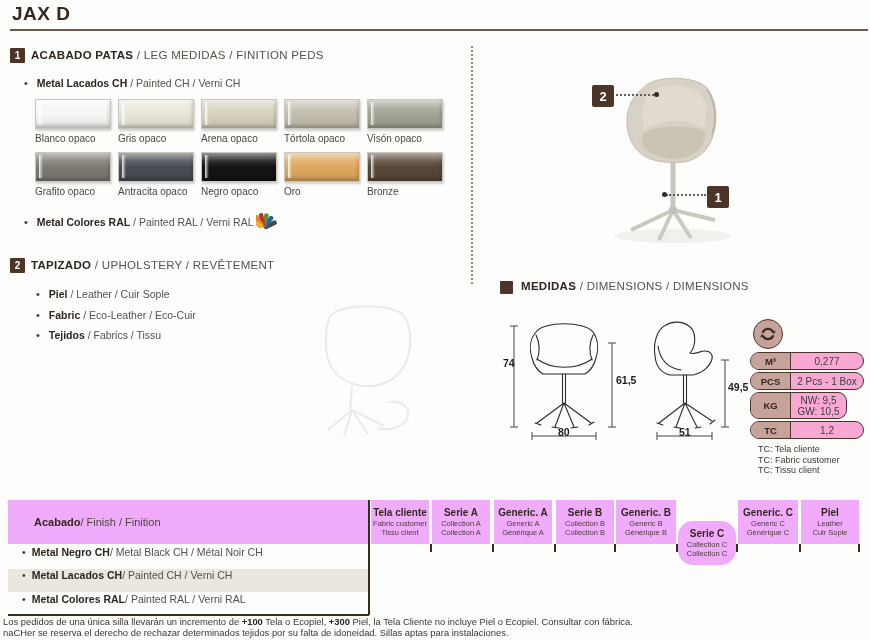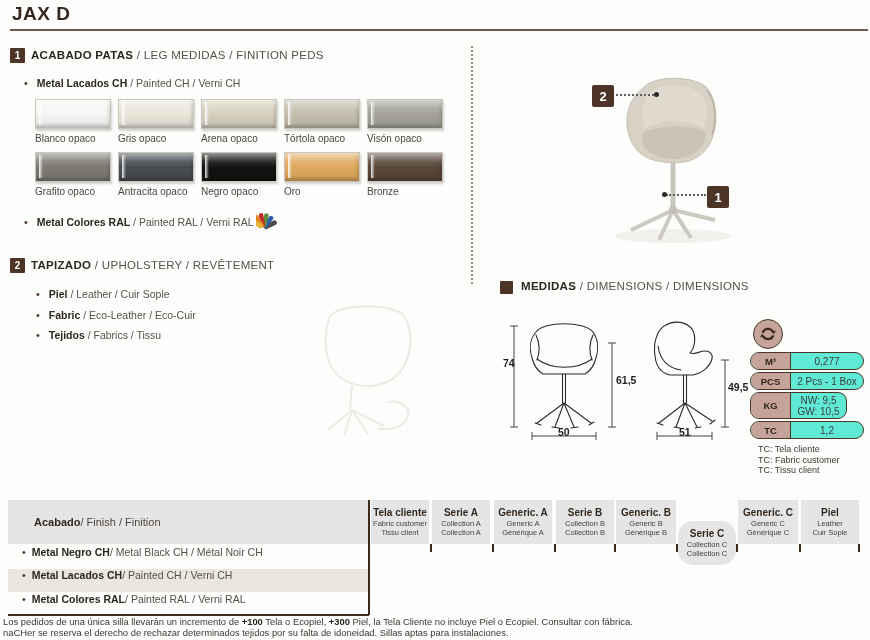--- a/index.html
+++ b/index.html
@@ -38,34 +38,34 @@
   
   .vdivider { left:471px; top:46px; height:238px; width:0; border-left:2px dotted #9c8775; }
 
   
   .dotline { border-top:2px dotted #5f5f5f; height:0; }
   .dotend { width:5px; height:5px; border-radius:50%; background:#2b2b2b; }
   .callout-badge { width:22px; height:22px; background:#4c3526; color:#fff; font-weight:bold; font-size:13px;
                    display:flex; align-items:center; justify-content:center; border-radius:2px; }
 
   
-  .spec-row { display:flex; border:1.5px solid #4a3527; border-radius:9px; overflow:hidden; background:#5eead4; }
+  .spec-row { display:flex; border:1.5px solid #4a3527; border-radius:9px; overflow:hidden; background:#f9a8d4; }
   .spec-label { width:40px; background:#c5a29a; border-right:1.5px solid #4a3527; display:flex; flex-direction:column;
                 align-items:center; justify-content:center; font-weight:bold; font-size:9.5px; color:#33261c; }
   .spec-value { flex:1; display:flex; flex-direction:column; align-items:center; justify-content:center;
                 font-size:10px; color:#3c3c3c; line-height:11px; }
   .swivel-circle { width:30px; height:30px; border-radius:50%; background:#c5a29a; border:1.5px solid #4a3527;
                    display:flex; align-items:center; justify-content:center; }
   .tc-note { font-size:9px; color:#3c3832; line-height:10.5px; }
 
   
   .dim-label { font-size:10.5px; font-weight:bold; color:#1d1d1d; white-space:nowrap; }
 
   
-  .ft-cell { background:#e5e5e5; }
+  .ft-cell { background:#f0abfc; }
   .ft-first { display:flex; align-items:center; padding-left:26px; font-size:11px; white-space:nowrap; }
   .ft-first .hb { font-weight:bold; color:#33291f; }
   .ft-first .hr { color:#4f463e; }
   .ft-col { display:flex; flex-direction:column; align-items:center; justify-content:center; text-align:center; }
   .ft-col .c1 { font-size:10px; font-weight:bold; color:#33291f; line-height:12px; }
   .ft-col .c2 { font-size:7.5px; color:#4a4039; line-height:9px; }
   .ft-row { display:flex; padding-left:14px; font-size:10.5px; white-space:nowrap; }
   .ft-row::before { content:"•"; color:#4c3526; margin-right:6px; }
   .ft-row .bb { font-weight:bold; color:#2c2620; }
   .ft-row .br { color:#55504a; }
@@ -219,21 +219,21 @@
     <g stroke="#444444" stroke-width="1" fill="none">
       <path d="M14,10 L14,111 M10,10 L18,10 M10,111 L18,111"></path>
       <path d="M112,27 L112,111 M108,27 L116,27 M108,111 L116,111"></path>
       <path d="M32,120 L96,120 M32,116 L32,124 M96,116 L96,124"></path>
       <path d="M225,44 L225,111 M221,44 L229,44 M221,111 L229,111"></path>
       <path d="M157,120 L212,120 M157,116 L157,124 M212,116 L212,124"></path>
     </g>
   </svg>
   <span class="abs dim-label" style="left:503px; top:357px;">74</span>
   <span class="abs dim-label" style="left:616px; top:374px;">61,5</span>
-  <span class="abs dim-label" style="left:558px; top:426px;">50</span>
+  <span class="abs dim-label" style="left:558px; top:426px;">80</span>
   <span class="abs dim-label" style="left:728px; top:381px;">49,5</span>
   <span class="abs dim-label" style="left:679px; top:426px;">51</span>
 
   <div class="abs swivel-circle" style="left:753px; top:319px;">
     <svg width="20" height="20" viewBox="0 0 28 28">
       <g stroke="#3a2b1e" stroke-width="3" fill="none" stroke-linecap="round">
         <path d="M7,11 A8,8 0 0 1 21,11"></path>
         <path d="M21,17 A8,8 0 0 1 7,17"></path>
       </g>
       <path d="M21,11 L25,9 L22,15 Z" fill="#3a2b1e"></path>

